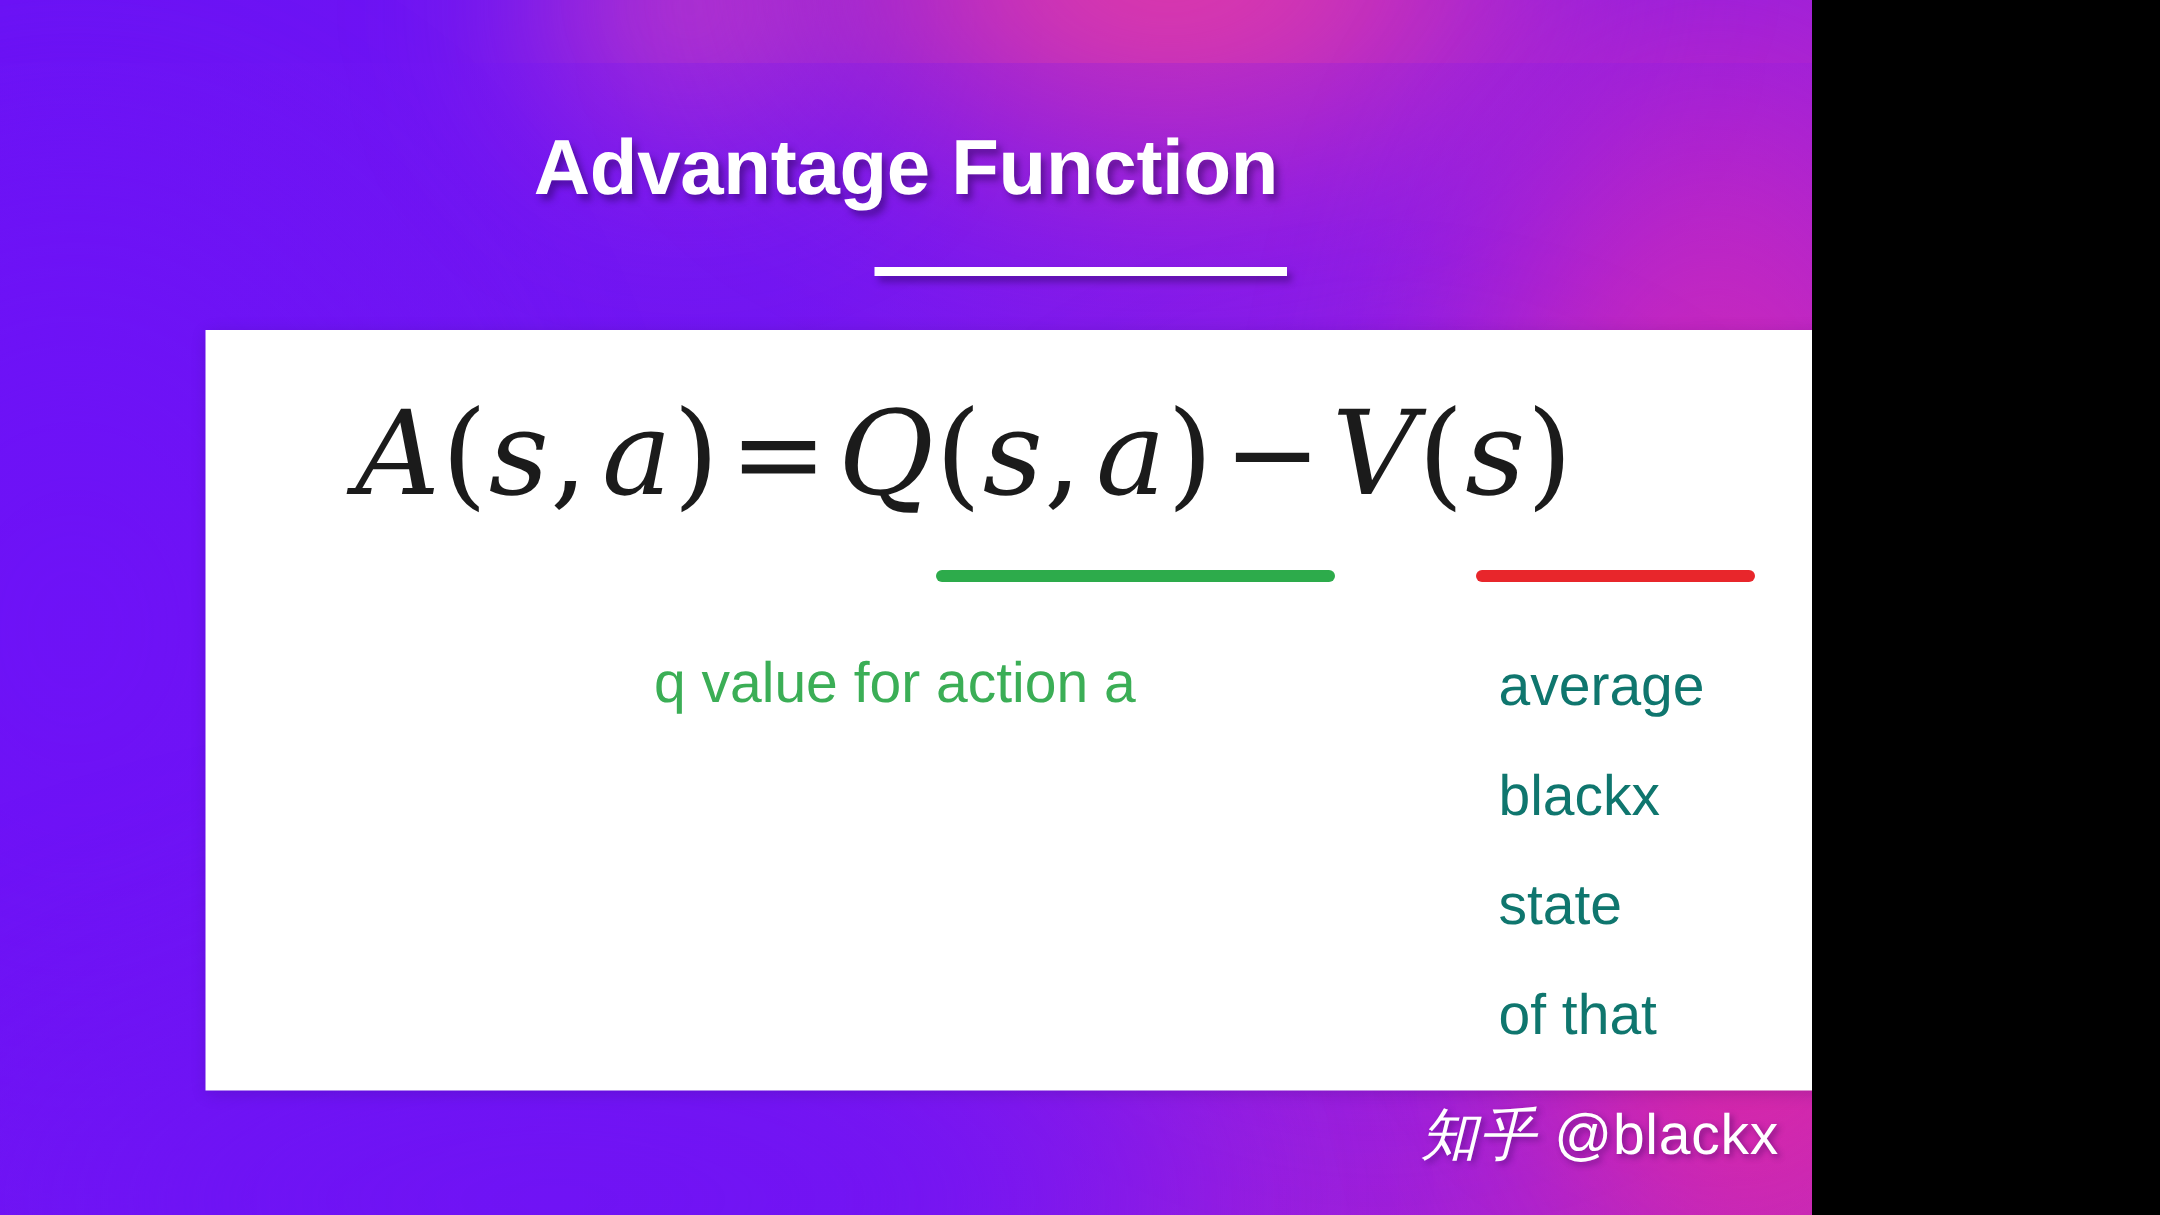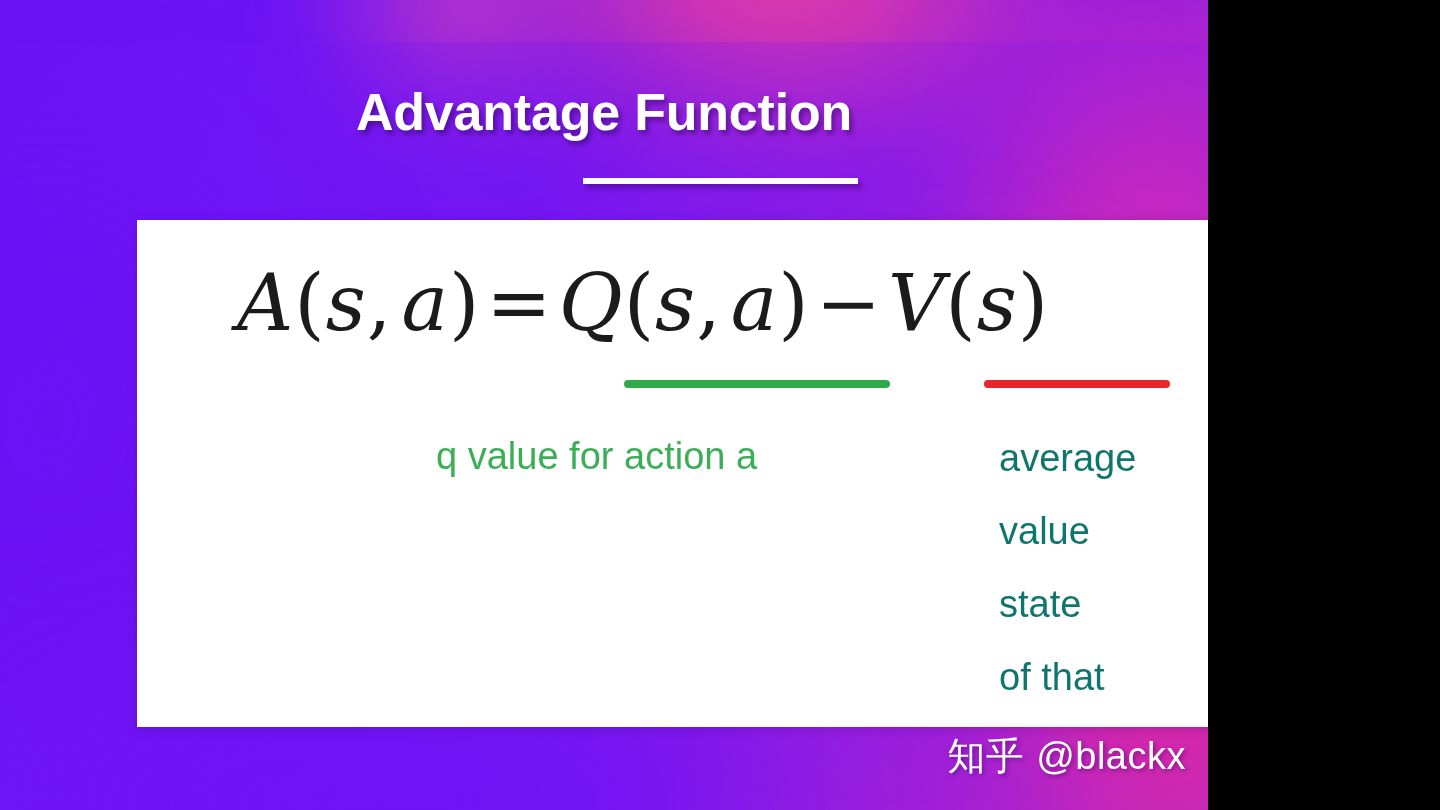--- a/index.html
+++ b/index.html
@@ -179,21 +179,21 @@
     position: absolute;
     right: 22px;
     bottom: 28px;
     color: #ffffff;
     font-size: 38px;
     font-weight: 400;
     letter-spacing: 0.5px;
     text-shadow: 2px 2px 4px rgba(40,0,80,0.45);
     white-space: nowrap;
   }
-  .watermark .wm-zh { margin-right: 12px; }
+  .watermark .wm-zh { margin-right: 12px; font-style: italic; }
 </style>
 </head>
 <body>
 
 <div class="slide">
 
   <div class="bg-base"></div>
   <div class="blob blob-violet-left"></div>
   <div class="blob blob-pink-topleftedge"></div>
   <div class="blob blob-pink-top"></div>
@@ -214,21 +214,21 @@
 
     <div class="ul-green"></div>
     <div class="ul-red"></div>
 
     <div class="note-green">
       <span class="note-line">q value for action a</span>
     </div>
 
     <div class="note-red">
       <span class="note-line">average</span>
-      <span class="note-line">value</span>
+      <span class="note-line">blackx</span>
       <span class="note-line">state</span>
       <span class="note-line">of that</span>
     </div>
 
   </div>
 
   <div class="watermark">
     <span class="wm-zh">知乎</span><span>@blackx</span>
   </div>
 

